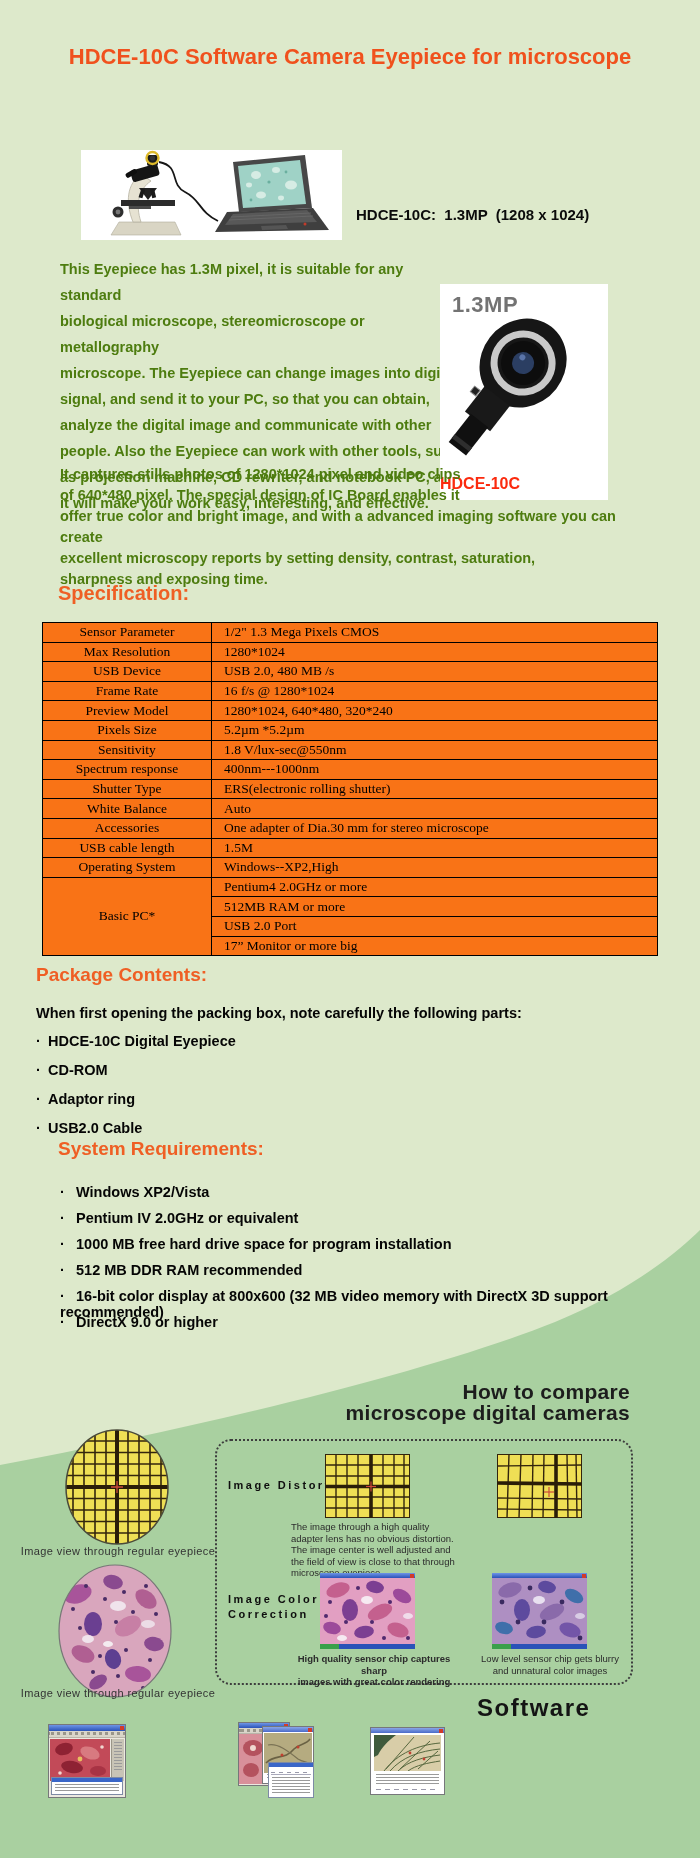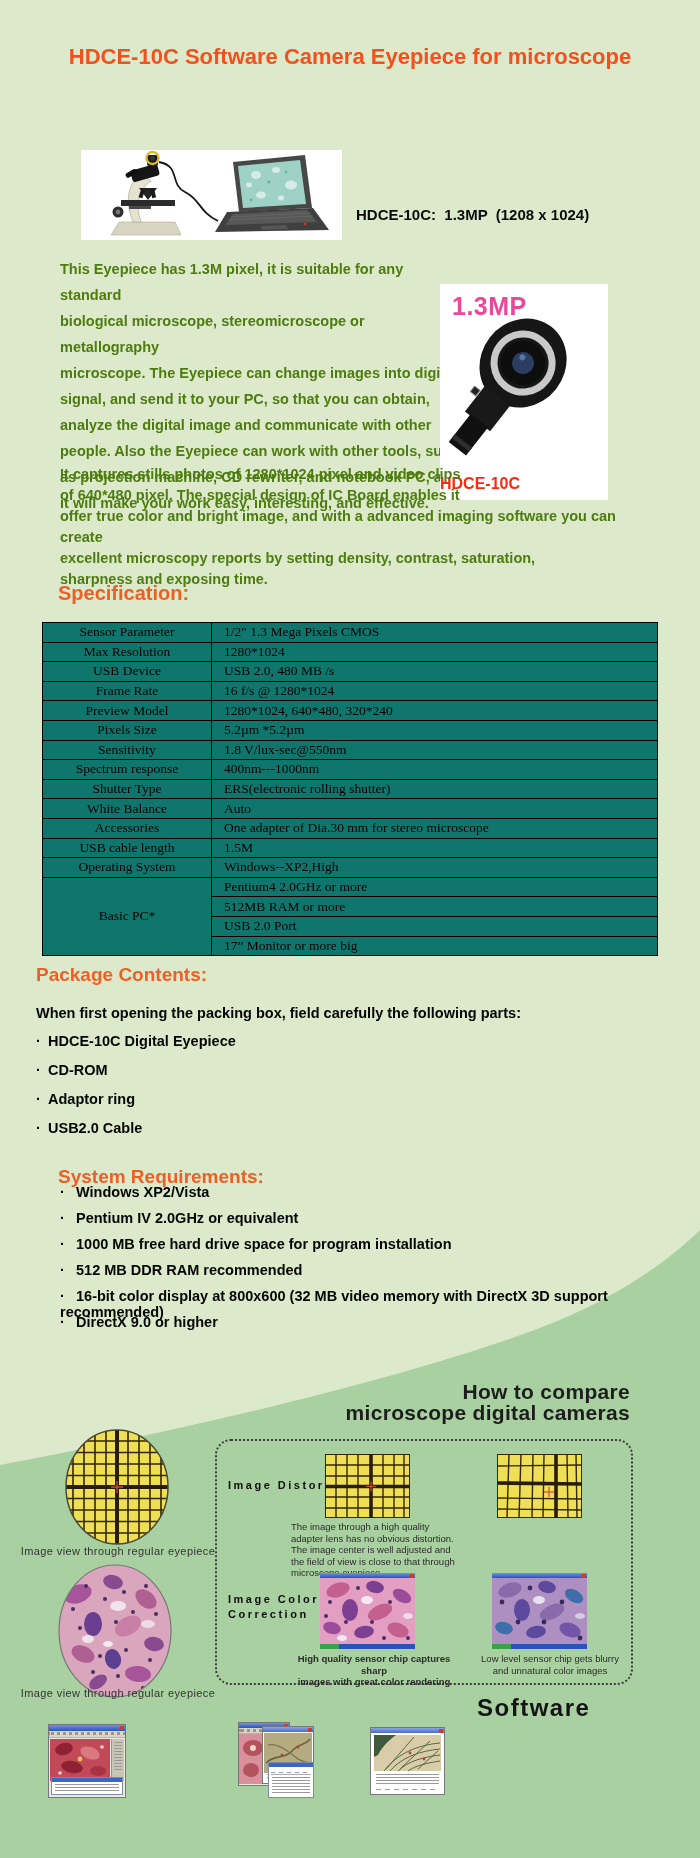--- a/index.html
+++ b/index.html
@@ -15,31 +15,31 @@
   #photo1{left:81px;top:150px;width:261px;height:90px;}
 
   .model-line{position:absolute;left:356px;top:206px;font-size:15px;font-weight:bold;
               color:#0b0b0b;white-space:pre;}
 
   .para{position:absolute;color:#4d7c0f;font-weight:bold;white-space:pre-line;}
   #para1{left:60px;top:256px;width:400px;font-size:14.5px;line-height:26px;}
   #para2{left:60px;top:464px;width:590px;font-size:14.5px;line-height:21px;}
 
   #card{position:absolute;left:440px;top:284px;width:168px;height:216px;background:#fff;}
-  .badge{position:absolute;left:12px;top:8px;font-size:25px;font-weight:bold;color:#ec4899;letter-spacing:0.5px;}
+  .badge{position:absolute;left:12px;top:8px;font-size:22px;font-weight:bold;color:#737373;letter-spacing:0.5px;}
   .card-caption{position:absolute;bottom:7px;left:0;width:100%;
                 color:#fb2a0e;font-weight:bold;font-size:16px;}
 
   .sec-heading{position:absolute;color:#ef5f24;font-weight:bold;font-size:20px;}
   #spec-heading{left:58px;top:582px;}
   #pkg-heading{left:36px;top:964px;font-size:19px;}
-  #req-heading{left:58px;top:1138px;font-size:19px;margin-top:28px;}
+  #req-heading{left:58px;top:1138px;font-size:19px;}
 
   #spec-table{position:absolute;left:42px;top:622px;width:616px;border-collapse:collapse;
-              background:#0f766e;font-family:"Liberation Serif",serif;font-size:13.5px;color:#000;}
+              background:#f97316;font-family:"Liberation Serif",serif;font-size:13.5px;color:#000;}
   #spec-table td{border:1px solid #000;height:18.6px;padding:0 4px 0 12px;line-height:1.05;}
   #spec-table td.lbl{text-align:center;width:164px;padding:0 2px;}
 
   .pkg-intro{position:absolute;left:36px;top:1005px;font-size:14.5px;font-weight:bold;color:#050505;}
   .plist{position:absolute;list-style:none;margin:0;padding:0;font-weight:bold;
          font-size:14.5px;color:#050505;}
   #pkg-list{left:36px;top:1033px;}
   #pkg-list li{height:29px;}
   #pkg-list .bullet{display:inline-block;width:12px;}
   #req-list{left:60px;top:1184px;}
@@ -233,21 +233,21 @@
         <tr>
           <td>USB 2.0 Port</td>
         </tr>
         <tr>
           <td>17” Monitor or more big</td>
         </tr>
       </tbody>
   </table>
 
   <div class="sec-heading" id="pkg-heading">Package Contents:</div>
-  <div class="pkg-intro">When first opening the packing box, field carefully the following parts:</div>
+  <div class="pkg-intro">When first opening the packing box, note carefully the following parts:</div>
   <ul class="plist" id="pkg-list">
       <li><span class="bullet">·</span><span>HDCE-10C Digital Eyepiece</span></li>
       <li><span class="bullet">·</span><span>CD-ROM</span></li>
       <li><span class="bullet">·</span><span>Adaptor ring</span></li>
       <li><span class="bullet">·</span><span>USB2.0 Cable</span></li>
     </ul>
 
   <div class="sec-heading" id="req-heading">System Requirements:</div>
   <ul class="plist" id="req-list">
       <li><span class="bullet">·</span><span>Windows XP2/Vista</span></li>

